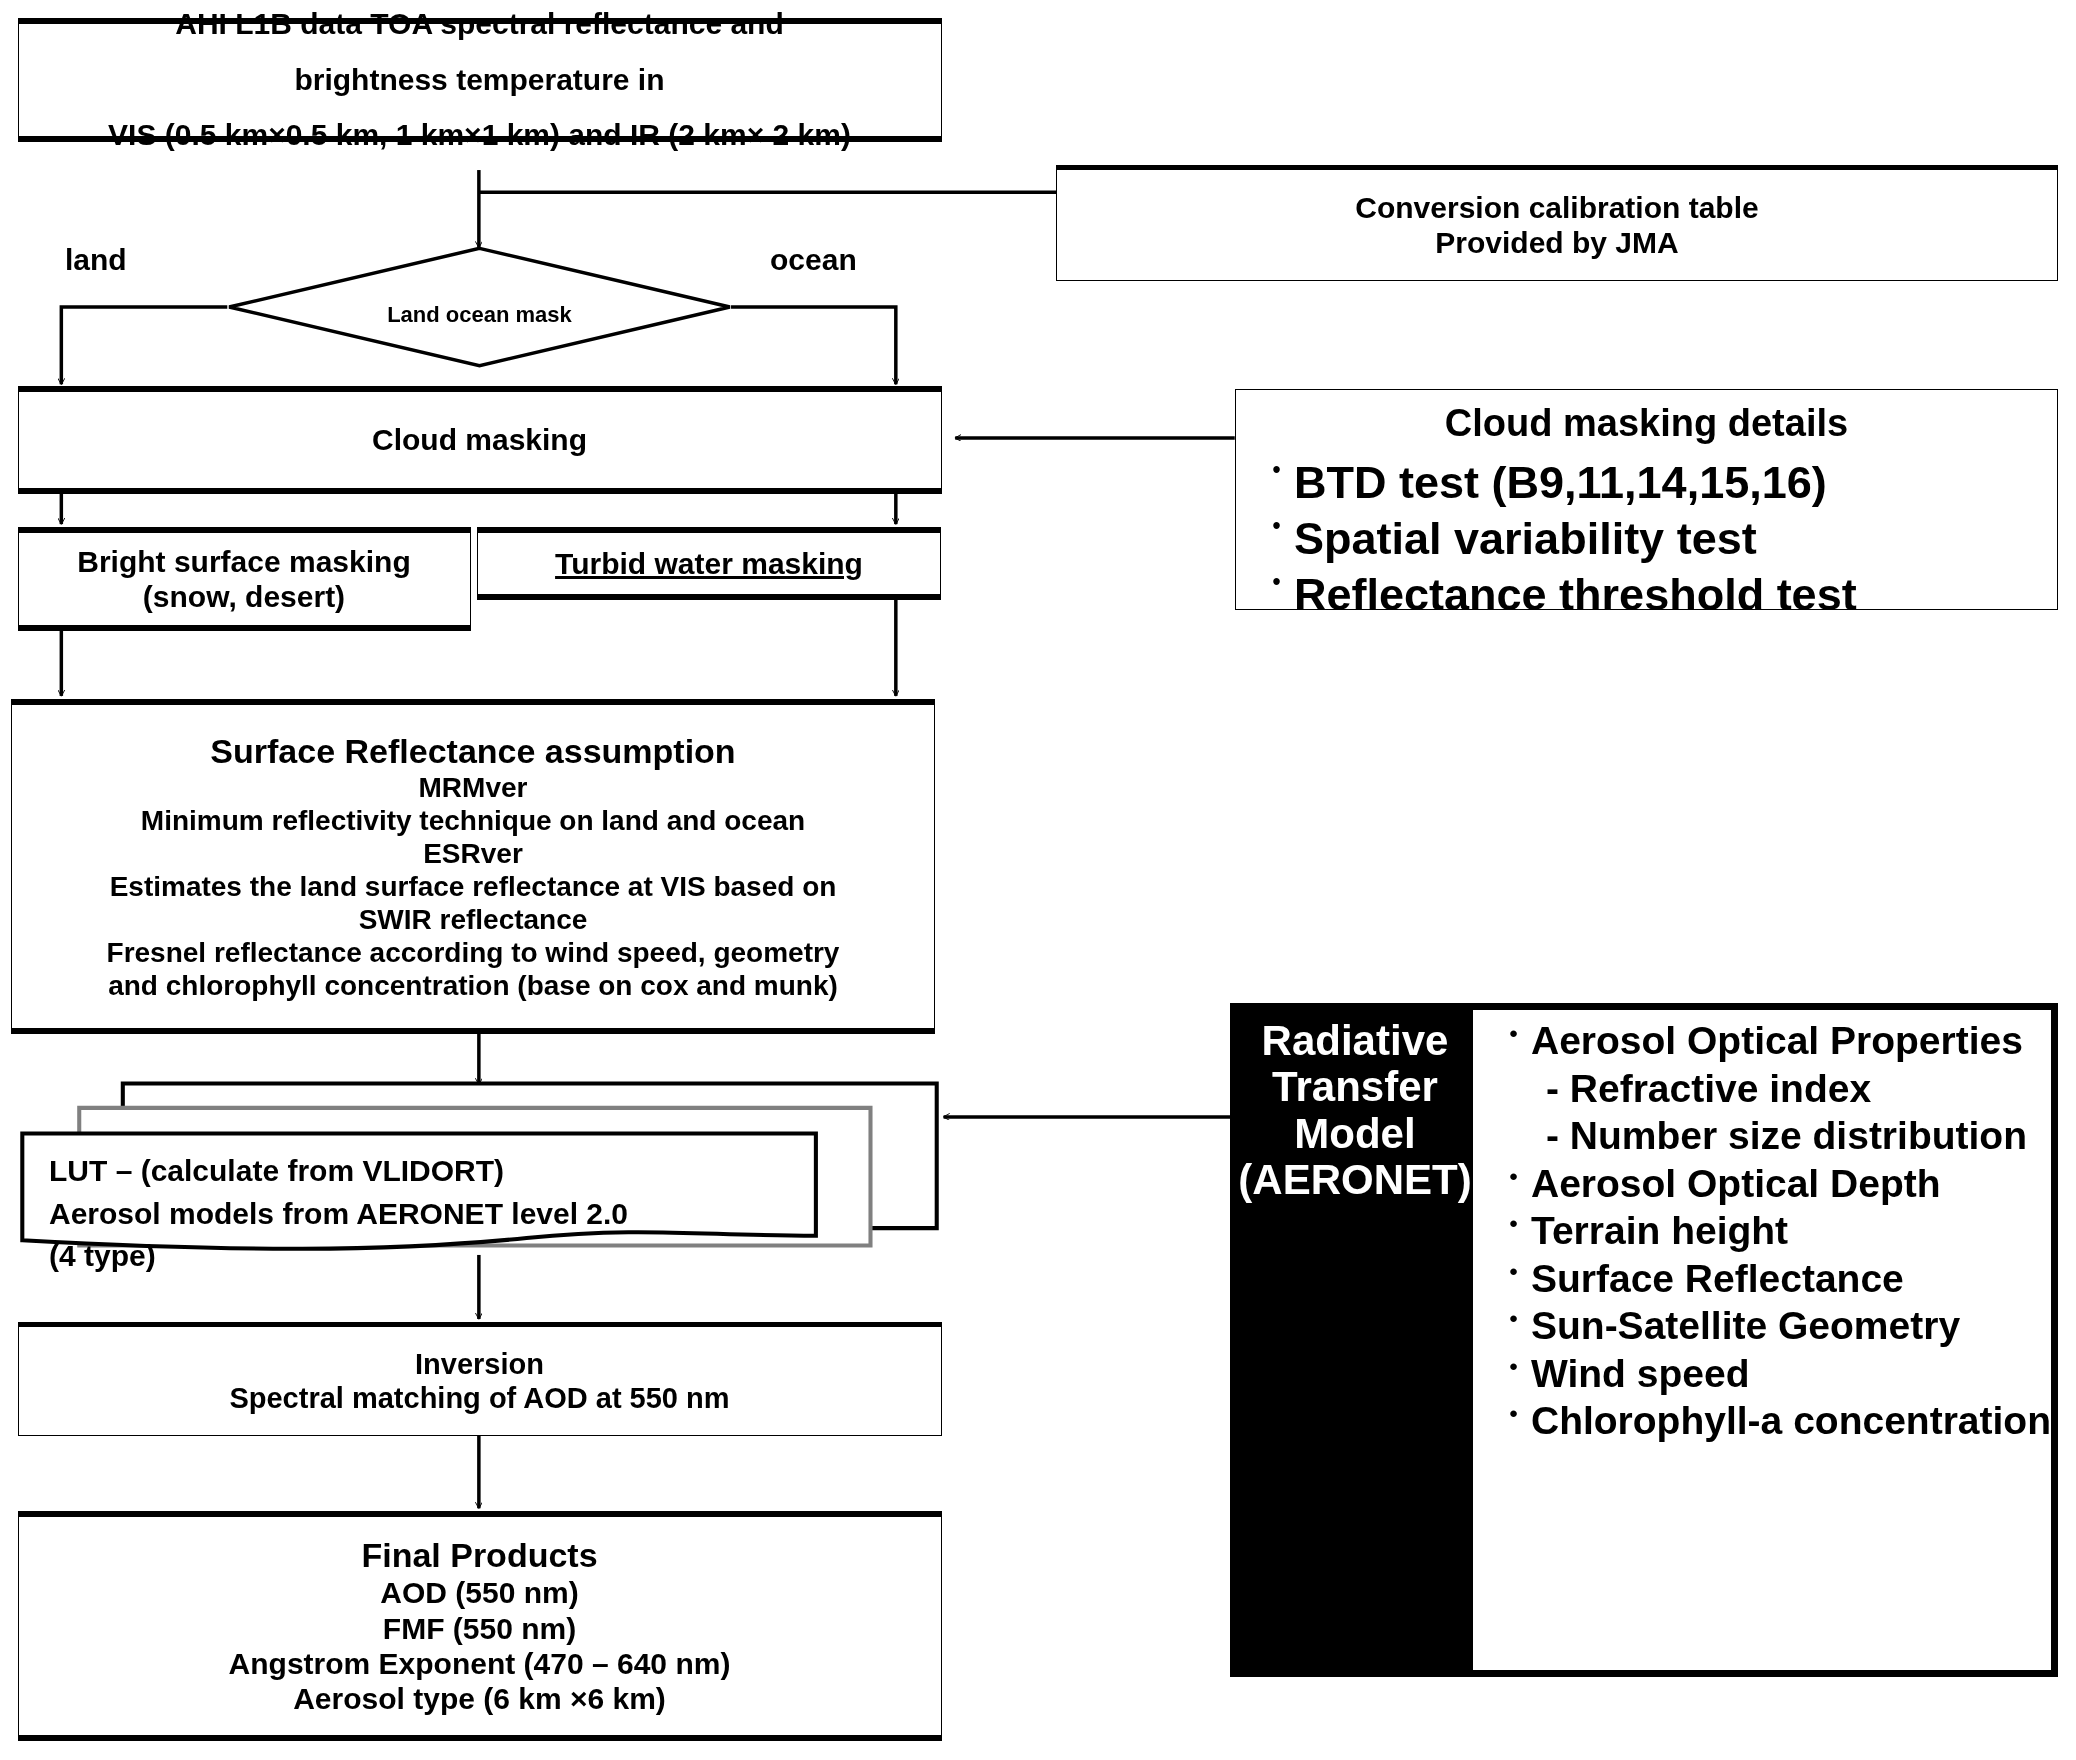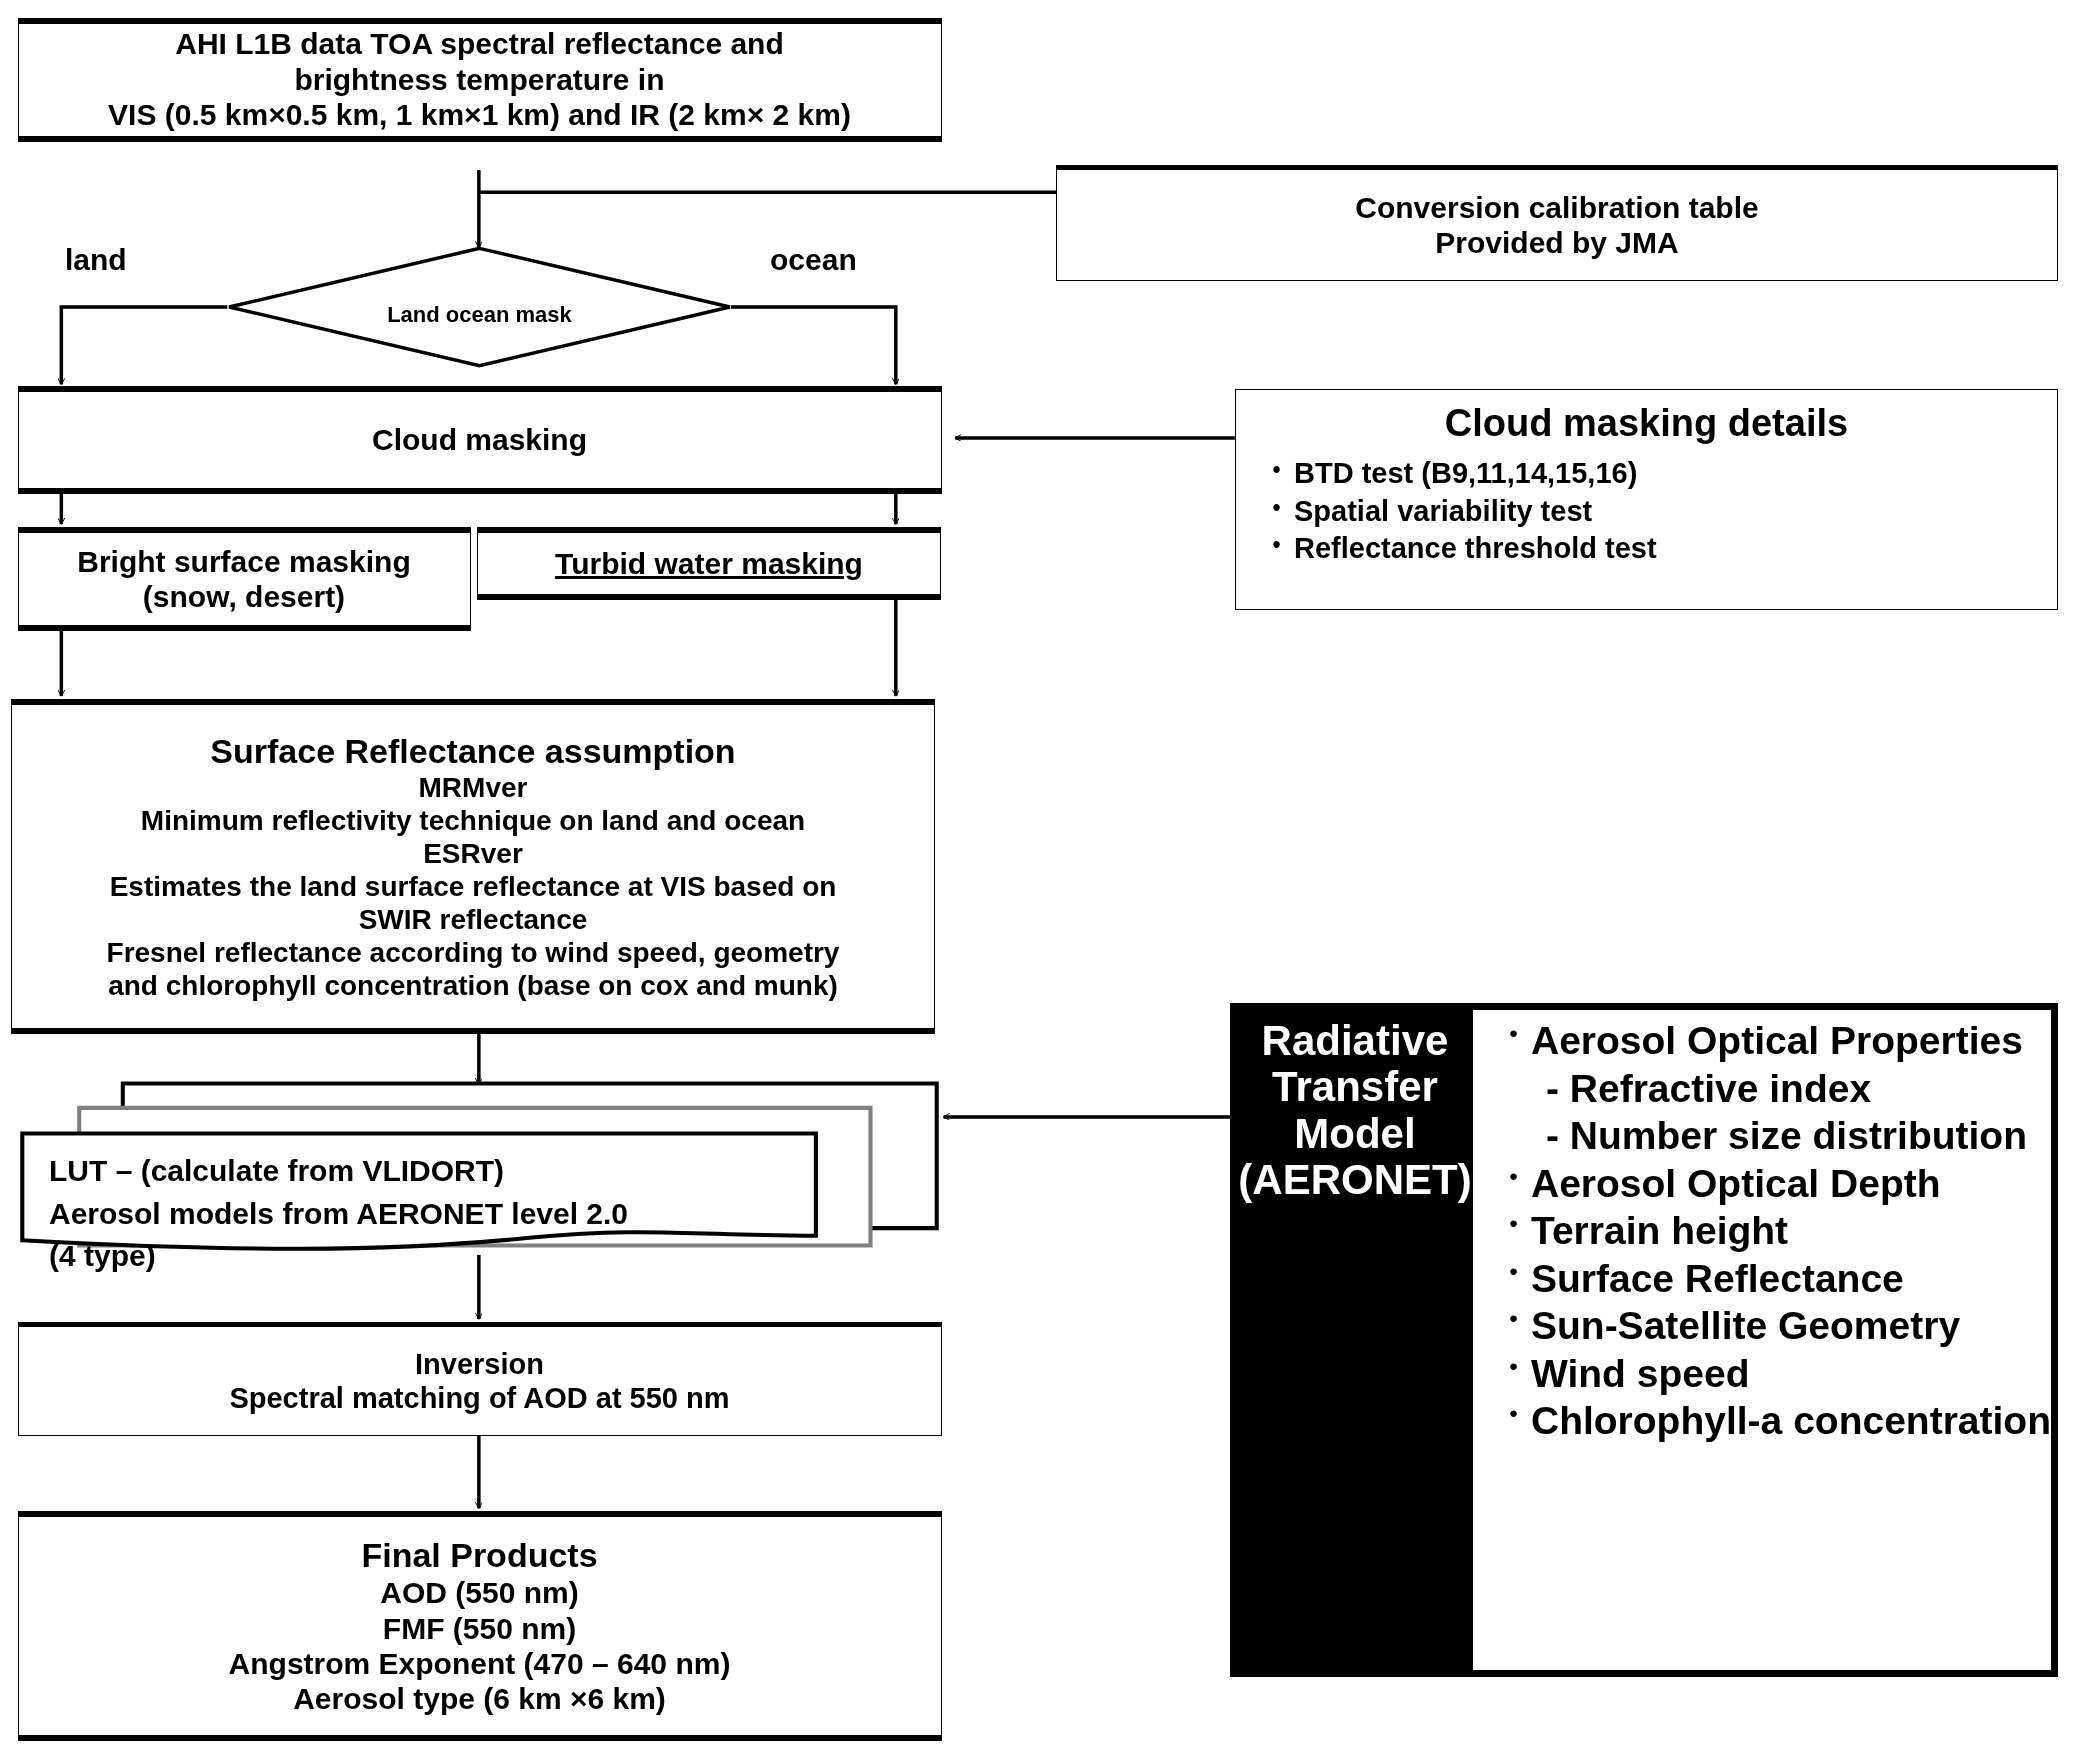--- a/index.html
+++ b/index.html
@@ -60,21 +60,21 @@
   .bullets .row.sub .bullet{visibility:hidden;}
 
   
   #cloud-details{
     align-items:stretch;justify-content:flex-start;padding-top:10.5px;
   }
   #cloud-details .hdr{
     text-align:center;font-size:38px;font-weight:bold;margin-bottom:8.2px;
   }
   #cloud-details .bullets .row{margin:2.9px 0;}
-  #cloud-details .bullets .btext{font-size:29px;}
+  #cloud-details .bullets .btext{font-size:45px;}
   #cloud-details .bullets .bullet{font-size:23px;line-height:1.3;}
 
   
   #rtm-box{
     position:absolute;box-sizing:border-box;
     border:7px solid #000;background:#fff;
     display:flex;flex-direction:row;
   }
   #rtm-header{
     background:#000;color:#fff;
@@ -156,21 +156,21 @@
 
     <g stroke="#000" stroke-width="6" fill="none">
       <path d="M822,2155 L822,2265" marker-end="url(#arw)"></path>
     </g>
 
     <g stroke="#000" stroke-width="6" fill="none">
       <path d="M822,2465 L822,2590" marker-end="url(#arw)"></path>
     </g>
   </svg>
 
-  <div class="box thickTB t-52" id="ahi-box" style="left:17.5px;top:17.5px;width:924px;height:124px;">
+  <div class="box thickTB t-52" id="ahi-box" style="left:17.5px;top:17.5px;width:924px;height:124px;gap:20px;">
     <span class="ln">AHI L1B data TOA spectral reflectance and</span>
     <span class="ln">brightness temperature in</span>
     <span class="ln">VIS (0.5 km×0.5 km, 1 km×1 km) and IR (2 km× 2 km)</span>
   </div>
 
   <div class="box thin t-52" id="calibration-box" style="left:1056px;top:165px;width:1002px;height:116px;border-top-width:5.2px;">
     <span class="ln">Conversion calibration table</span>
     <span class="ln">Provided by JMA</span>
   </div>
 

